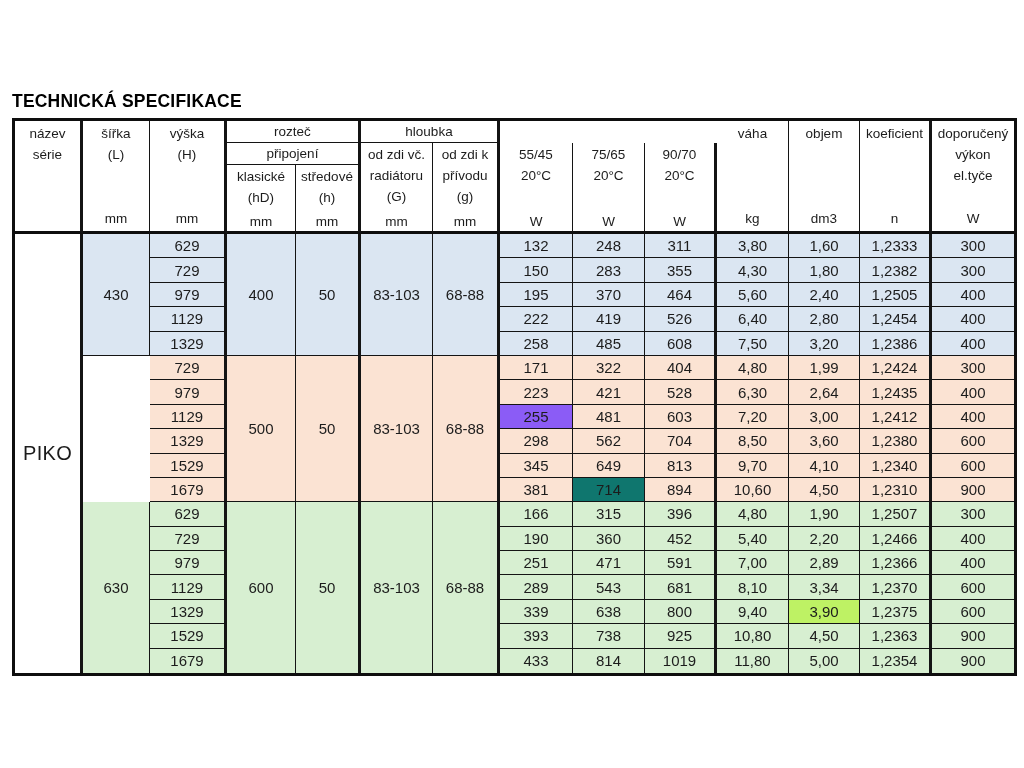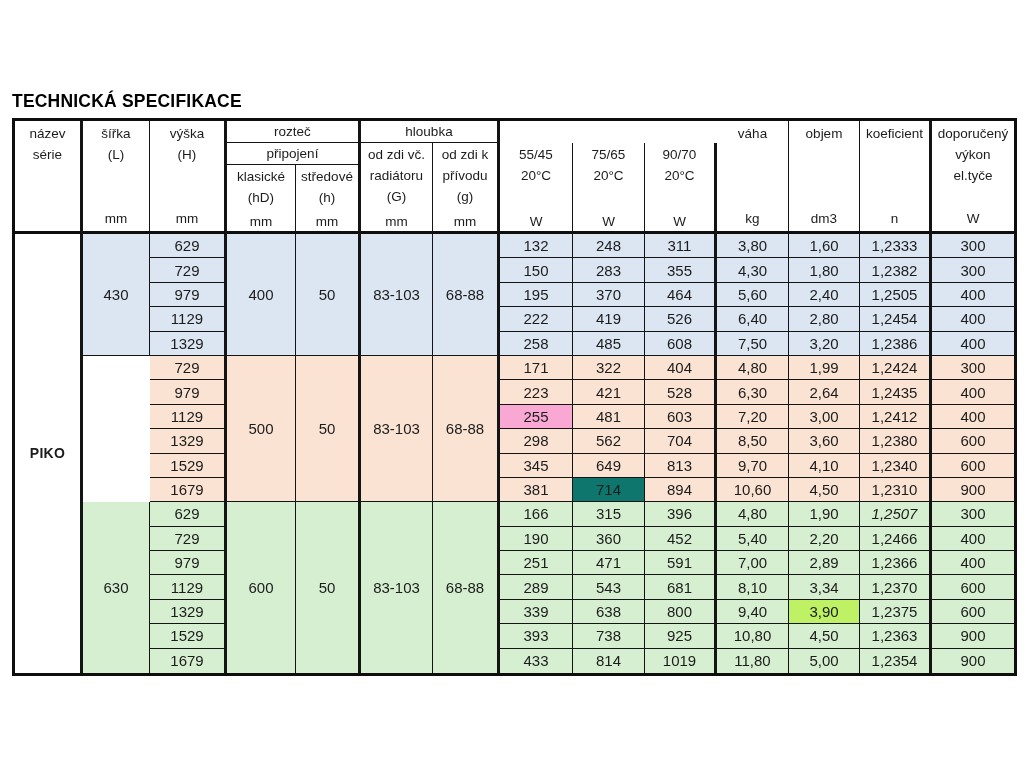--- a/index.html
+++ b/index.html
@@ -25,21 +25,21 @@
     font-size:13.5px;line-height:21px;color:#1c1c1c;
   }
   .tr3{border-right-width:3px;}
   .nr{border-right:none;}
   .nb{border-bottom:none;}
   .hb{border-bottom:3px solid #0e0e0e;}
   .top{align-items:flex-start;padding-top:1px;}
   .fh{flex-direction:column;justify-content:space-between;padding:2px 0 2px;}
   .fh .u{display:block;}
   .num{font-size:15px;line-height:15px;}
-  .series{font-weight:700;font-size:14px;letter-spacing:.3px;}
+  .series{font-weight:400;font-size:20px;letter-spacing:.3px;}
 </style>
 </head>
 <body>
 
 <div class="page-title">TECHNICKÁ SPECIFIKACE</div>
 
 <div class="spec-table">
 
   <div class="c fh tr3 hb" style="grid-area:1/1/5/2">
     <span>název
@@ -164,21 +164,21 @@
     <div class="c num" style="grid-area: 10 / 14 / span 1; background: rgb(251, 227, 211); border-right: none;">300</div>
     <div class="c num" style="grid-area: 11 / 3 / span 1; background: rgb(251, 227, 211); border-right: 3px solid rgb(20, 20, 20);">979</div>
     <div class="c num" style="grid-area: 11 / 8 / span 1; background: rgb(251, 227, 211); border-right: 1px solid rgb(20, 20, 20);">223</div>
     <div class="c num" style="grid-area: 11 / 9 / span 1; background: rgb(251, 227, 211); border-right: 1px solid rgb(20, 20, 20);">421</div>
     <div class="c num" style="grid-area: 11 / 10 / span 1; background: rgb(251, 227, 211); border-right: 3px solid rgb(20, 20, 20);">528</div>
     <div class="c num" style="grid-area: 11 / 11 / span 1; background: rgb(251, 227, 211); border-right: 1px solid rgb(20, 20, 20);">6,30</div>
     <div class="c num" style="grid-area: 11 / 12 / span 1; background: rgb(251, 227, 211); border-right: 1px solid rgb(20, 20, 20);">2,64</div>
     <div class="c num" style="grid-area: 11 / 13 / span 1; background: rgb(251, 227, 211); border-right: 3px solid rgb(20, 20, 20);">1,2435</div>
     <div class="c num" style="grid-area: 11 / 14 / span 1; background: rgb(251, 227, 211); border-right: none;">400</div>
     <div class="c num" style="grid-area: 12 / 3 / span 1; background: rgb(251, 227, 211); border-right: 3px solid rgb(20, 20, 20);">1129</div>
-    <div class="c num" style="grid-area: 12 / 8 / span 1; background: #f9a8d4; border-right: 1px solid rgb(20, 20, 20);">255</div>
+    <div class="c num" style="grid-area: 12 / 8 / span 1; background: #8b5cf6; border-right: 1px solid rgb(20, 20, 20);">255</div>
     <div class="c num" style="grid-area: 12 / 9 / span 1; background: rgb(251, 227, 211); border-right: 1px solid rgb(20, 20, 20);">481</div>
     <div class="c num" style="grid-area: 12 / 10 / span 1; background: rgb(251, 227, 211); border-right: 3px solid rgb(20, 20, 20);">603</div>
     <div class="c num" style="grid-area: 12 / 11 / span 1; background: rgb(251, 227, 211); border-right: 1px solid rgb(20, 20, 20);">7,20</div>
     <div class="c num" style="grid-area: 12 / 12 / span 1; background: rgb(251, 227, 211); border-right: 1px solid rgb(20, 20, 20);">3,00</div>
     <div class="c num" style="grid-area: 12 / 13 / span 1; background: rgb(251, 227, 211); border-right: 3px solid rgb(20, 20, 20);">1,2412</div>
     <div class="c num" style="grid-area: 12 / 14 / span 1; background: rgb(251, 227, 211); border-right: none;">400</div>
     <div class="c num" style="grid-area: 13 / 3 / span 1; background: rgb(251, 227, 211); border-right: 3px solid rgb(20, 20, 20);">1329</div>
     <div class="c num" style="grid-area: 13 / 8 / span 1; background: rgb(251, 227, 211); border-right: 1px solid rgb(20, 20, 20);">298</div>
     <div class="c num" style="grid-area: 13 / 9 / span 1; background: rgb(251, 227, 211); border-right: 1px solid rgb(20, 20, 20);">562</div>
     <div class="c num" style="grid-area: 13 / 10 / span 1; background: rgb(251, 227, 211); border-right: 3px solid rgb(20, 20, 20);">704</div>
@@ -206,21 +206,21 @@
     <div class="c num" style="grid-area: 16 / 4 / span 7; background: rgb(215, 239, 209); border-right: 1px solid rgb(20, 20, 20); border-bottom: none;">600</div>
     <div class="c num" style="grid-area: 16 / 5 / span 7; background: rgb(215, 239, 209); border-right: 3px solid rgb(20, 20, 20); border-bottom: none;">50</div>
     <div class="c num" style="grid-area: 16 / 6 / span 7; background: rgb(215, 239, 209); border-right: 1px solid rgb(20, 20, 20); border-bottom: none;">83-103</div>
     <div class="c num" style="grid-area: 16 / 7 / span 7; background: rgb(215, 239, 209); border-right: 3px solid rgb(20, 20, 20); border-bottom: none;">68-88</div>
     <div class="c num" style="grid-area: 16 / 3 / span 1; background: rgb(215, 239, 209); border-right: 3px solid rgb(20, 20, 20);">629</div>
     <div class="c num" style="grid-area: 16 / 8 / span 1; background: rgb(215, 239, 209); border-right: 1px solid rgb(20, 20, 20);">166</div>
     <div class="c num" style="grid-area: 16 / 9 / span 1; background: rgb(215, 239, 209); border-right: 1px solid rgb(20, 20, 20);">315</div>
     <div class="c num" style="grid-area: 16 / 10 / span 1; background: rgb(215, 239, 209); border-right: 3px solid rgb(20, 20, 20);">396</div>
     <div class="c num" style="grid-area: 16 / 11 / span 1; background: rgb(215, 239, 209); border-right: 1px solid rgb(20, 20, 20);">4,80</div>
     <div class="c num" style="grid-area: 16 / 12 / span 1; background: rgb(215, 239, 209); border-right: 1px solid rgb(20, 20, 20);">1,90</div>
-    <div class="c num" style="grid-area: 16 / 13 / span 1; background: rgb(215, 239, 209); border-right: 3px solid rgb(20, 20, 20); font-style: italic;">1,2507</div>
+    <div class="c num" style="grid-area: 16 / 13 / span 1; background: rgb(215, 239, 209); border-right: 3px solid rgb(20, 20, 20);">1,2507</div>
     <div class="c num" style="grid-area: 16 / 14 / span 1; background: rgb(215, 239, 209); border-right: none;">300</div>
     <div class="c num" style="grid-area: 17 / 3 / span 1; background: rgb(215, 239, 209); border-right: 3px solid rgb(20, 20, 20);">729</div>
     <div class="c num" style="grid-area: 17 / 8 / span 1; background: rgb(215, 239, 209); border-right: 1px solid rgb(20, 20, 20);">190</div>
     <div class="c num" style="grid-area: 17 / 9 / span 1; background: rgb(215, 239, 209); border-right: 1px solid rgb(20, 20, 20);">360</div>
     <div class="c num" style="grid-area: 17 / 10 / span 1; background: rgb(215, 239, 209); border-right: 3px solid rgb(20, 20, 20);">452</div>
     <div class="c num" style="grid-area: 17 / 11 / span 1; background: rgb(215, 239, 209); border-right: 1px solid rgb(20, 20, 20);">5,40</div>
     <div class="c num" style="grid-area: 17 / 12 / span 1; background: rgb(215, 239, 209); border-right: 1px solid rgb(20, 20, 20);">2,20</div>
     <div class="c num" style="grid-area: 17 / 13 / span 1; background: rgb(215, 239, 209); border-right: 3px solid rgb(20, 20, 20);">1,2466</div>
     <div class="c num" style="grid-area: 17 / 14 / span 1; background: rgb(215, 239, 209); border-right: none;">400</div>
     <div class="c num" style="grid-area: 18 / 3 / span 1; background: rgb(215, 239, 209); border-right: 3px solid rgb(20, 20, 20);">979</div>

